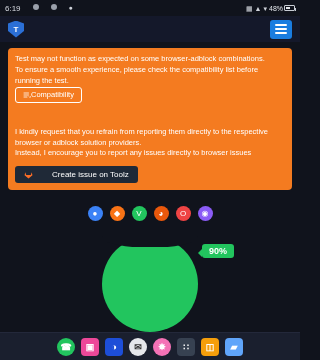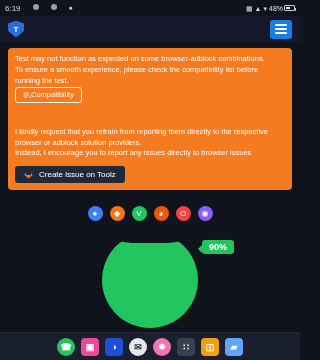--- a/index.html
+++ b/index.html
@@ -99,21 +99,21 @@
   .btn-outline {
     display: inline-flex; align-items: center; 
     border: 1px solid #ffffff;
     border-radius: 3px;
     padding: 2.5px 7px;
     font-size: 7.5px;
     color: #fff;
     background: transparent;
   }
   .btn-solid {
-    display: inline-flex; align-items: center; gap: 6px;
+    display: inline-flex; align-items: center; gap: 19px;
     background: #1f2937;
     border-radius: 3px;
     padding: 4px 9px;
     font-size: 8px;
     color: #ffffff;
     margin-top: 7px;
     border: none;
   }
   .icon-svg { display: inline-block; line-height: 0; }
 
@@ -126,21 +126,21 @@
   .bicon {
     width: 15px; height: 15px; border-radius: 50%;
     display: flex; align-items: center; justify-content: center;
     font-size: 8px; color: #fff;
   }
 
   
   .gauge-wrap {
     position: relative;
     flex: 1 1 auto;
-    display: flex; align-items: center; justify-content: center;
+    display: flex; align-items: flex-end; justify-content: center;
     margin-top: 6px;
   }
   .gauge {
     position: relative;
     width: 96px; height: 96px;
   }
   .gauge-circle {
     position: absolute; inset: 0;
     border-radius: 50%;
     background: #22c55e;

